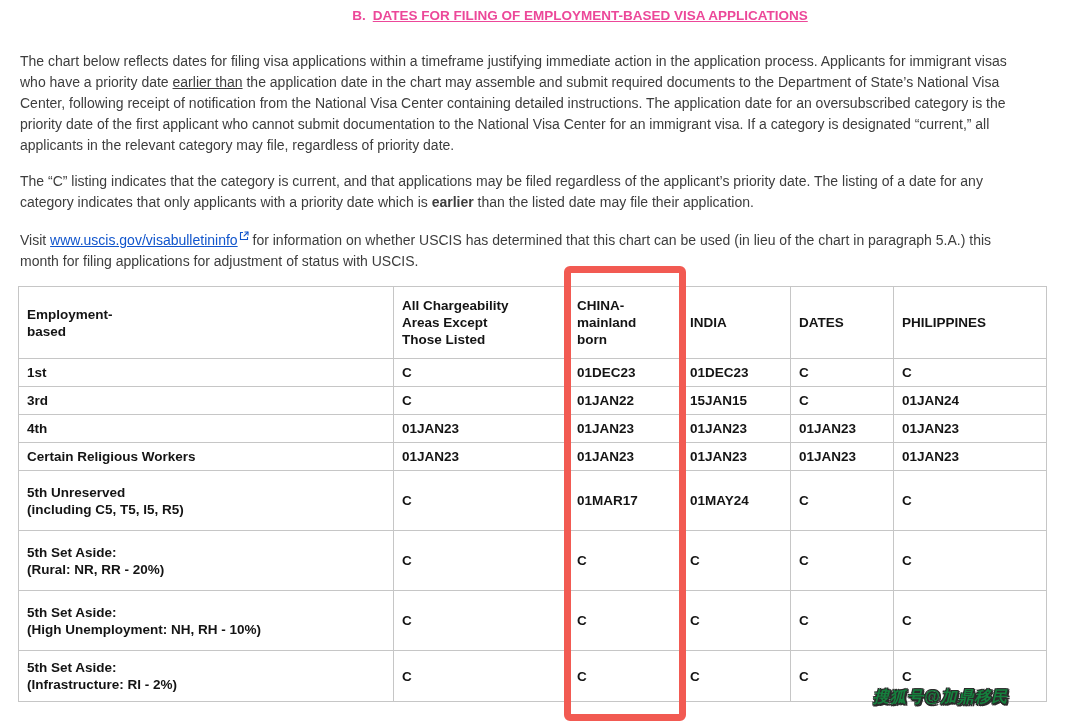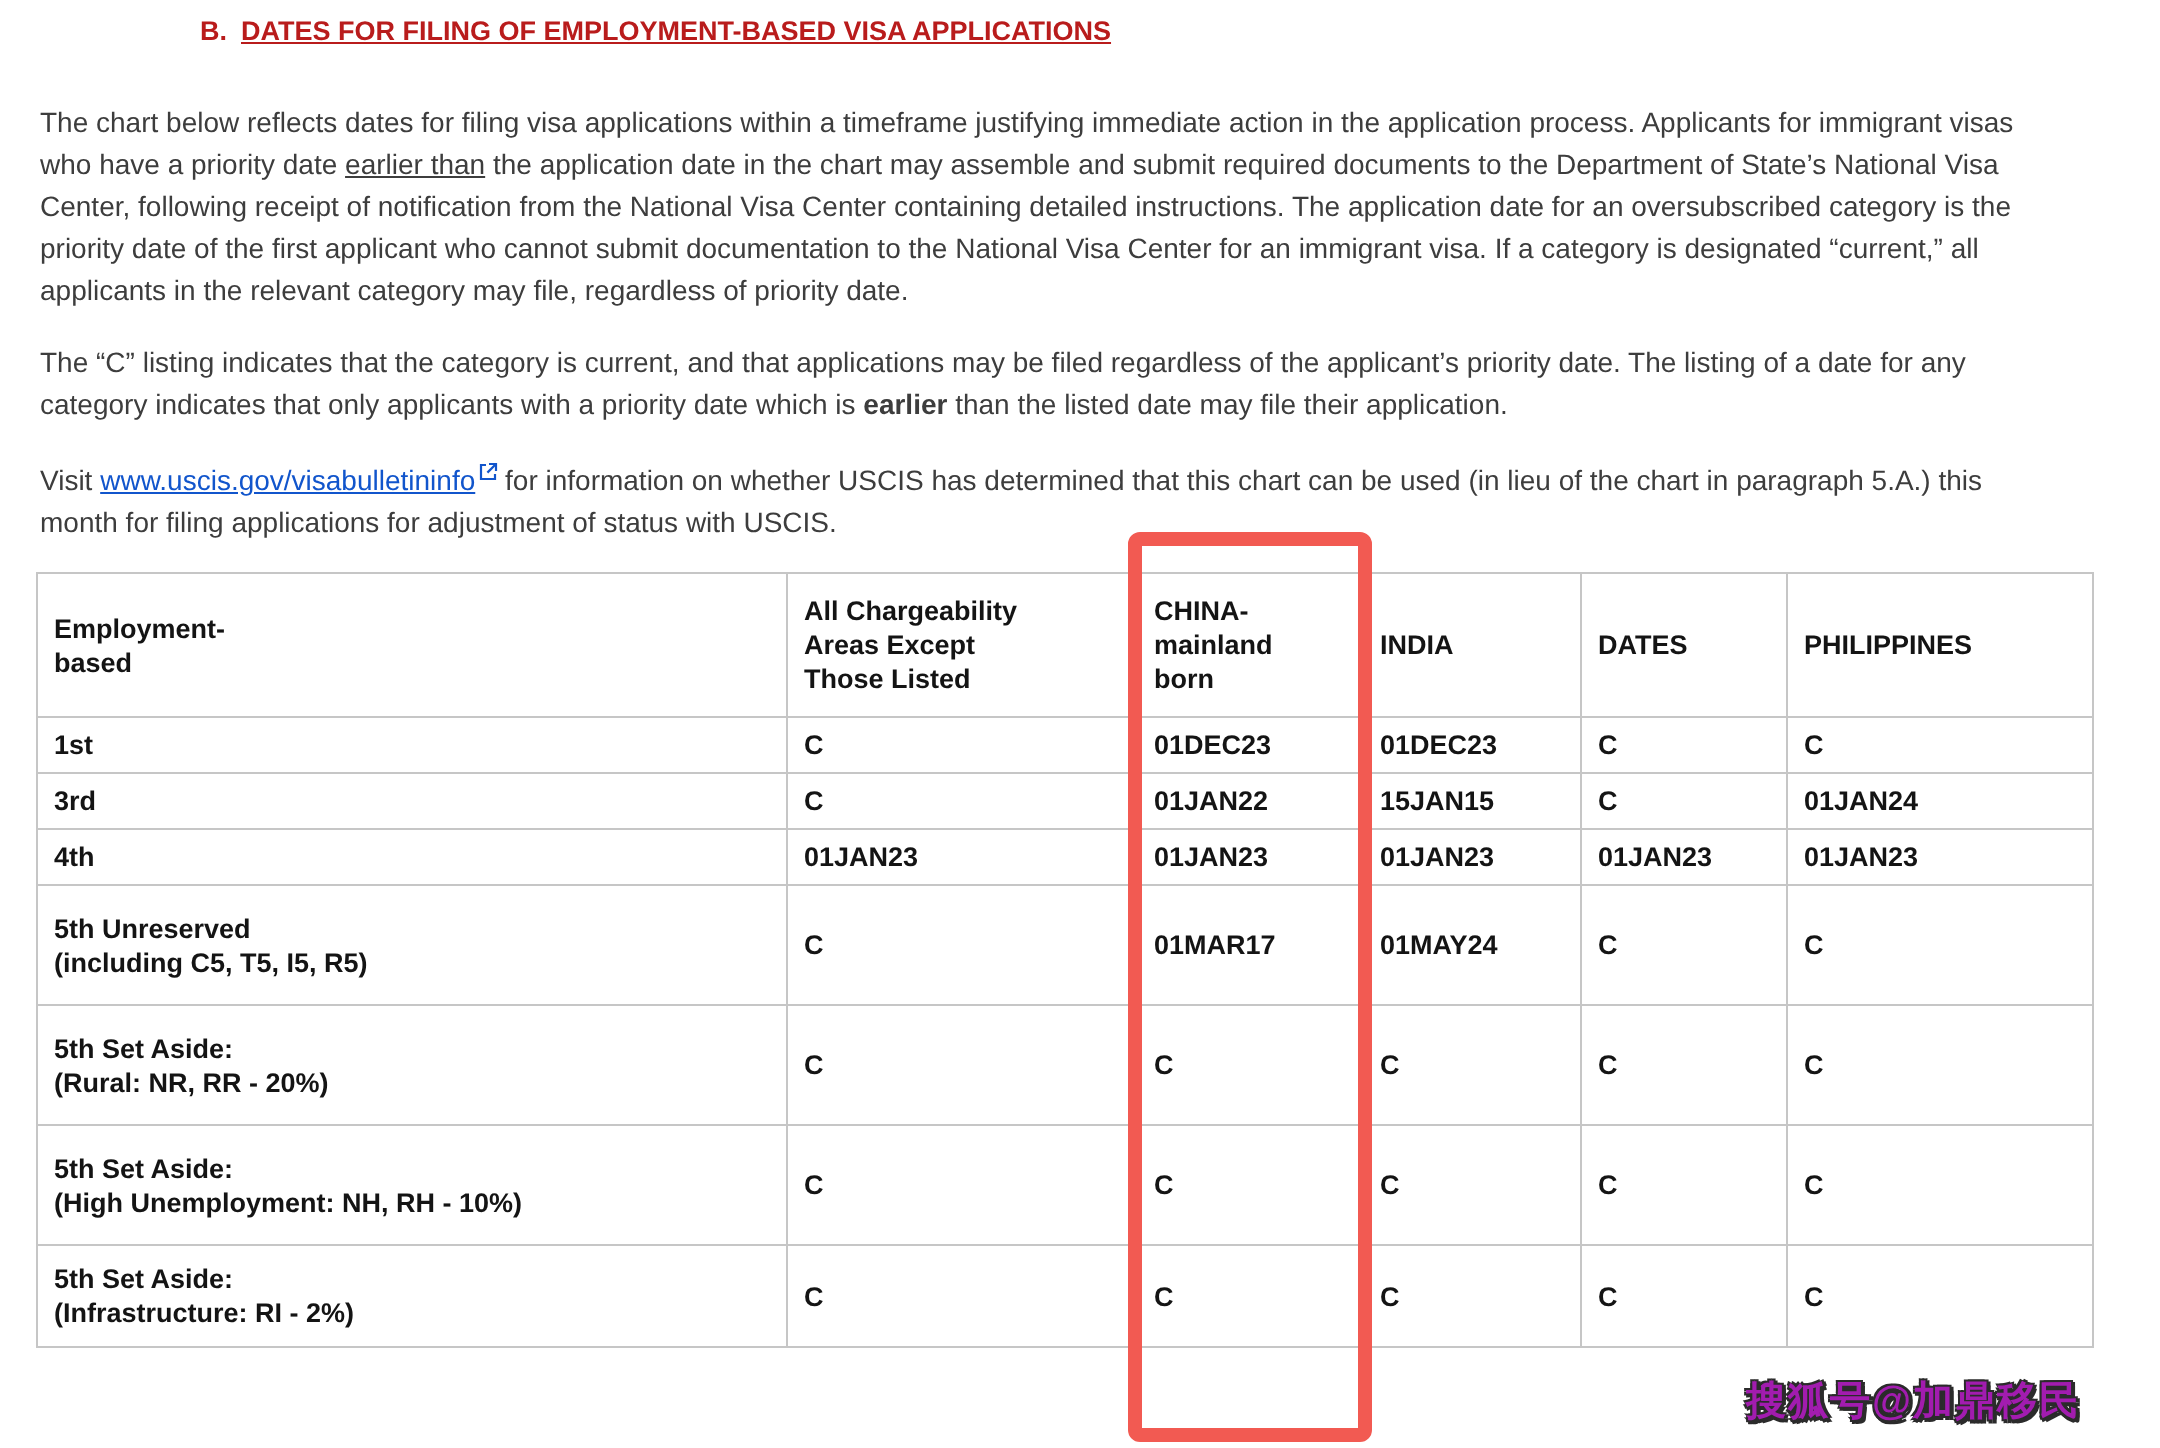--- a/index.html
+++ b/index.html
@@ -7,21 +7,21 @@
     --link-blue:#1155cc;
     --body-text:#3d3d3d;
     --table-border:#c6c6c6;
   }
   *{box-sizing:border-box;}
   html,body{margin:0;padding:0;background:#ffffff;}
   body{font-family:"Liberation Sans",sans-serif;color:var(--body-text);}
   .page{position:relative;width:1080px;height:724px;overflow:hidden;background:#fff;}
   .content{padding:8px 20px 0 20px;}
 
-  .doc-title{margin:0 0 0 80px;font-size:13.5px;font-weight:700;color:#b91c1c;white-space:nowrap;}
+  .doc-title{margin:0 0 0 80px;font-size:13.5px;font-weight:700;color:#ec4899;white-space:nowrap;text-align:center;}
   .doc-title .title-underlined{text-decoration:underline;margin-left:7px;}
 
   .para{width:990px;font-size:14px;line-height:21px;margin:0;color:var(--body-text);}
   .para.p1{margin-top:28px;}
   .para.p2{margin-top:15px;}
   .para.p3{margin-top:17px;}
   .u{text-decoration:underline;}
   .b{font-weight:700;}
   a.doc-link{color:var(--link-blue);text-decoration:underline;cursor:pointer;}
   .ext-icon{display:inline-block;vertical-align:4px;margin-left:1px;color:var(--link-blue);line-height:0;}
@@ -44,22 +44,23 @@
   tr.tall{height:60px;}
   tr.last{height:51px;}
 
   .china-highlight{
     position:absolute;left:564px;top:266px;width:122px;height:455px;
     border:7px solid var(--highlight-red);border-radius:6px;
     pointer-events:none;background:transparent;
   }
   .watermark{
     position:absolute;left:873px;top:687px;
-    font-size:20px;font-weight:700;letter-spacing:1px;color:#a21caf;white-space:nowrap;
+    font-size:16px;font-weight:700;letter-spacing:1px;color:#15803d;white-space:nowrap;
     text-shadow:2px 2px 0 #2b2b2b,-1px -1px 0 #2b2b2b,1px -1px 0 #2b2b2b,-1px 1px 0 #2b2b2b,2px 0 0 #2b2b2b,0 2px 0 #2b2b2b;
+    font-style:italic;
   }
 </style>
 </head>
 <body>
 
 <div class="page">
   <div class="content">
 
     <h1 class="doc-title"><span>B.</span><span class="title-underlined">DATES FOR FILING OF EMPLOYMENT-BASED VISA APPLICATIONS</span></h1>
 
@@ -115,20 +116,28 @@
           <td>01JAN24</td>
         </tr>
         <tr class="short">
           <td class="cat">4th</td>
           <td>01JAN23</td>
           <td>01JAN23</td>
           <td>01JAN23</td>
           <td>01JAN23</td>
           <td>01JAN23</td>
         </tr>
+        <tr class="short">
+          <td class="cat">Certain Religious Workers</td>
+          <td>01JAN23</td>
+          <td>01JAN23</td>
+          <td>01JAN23</td>
+          <td>01JAN23</td>
+          <td>01JAN23</td>
+        </tr>
         <tr class="tall">
           <td class="cat">5th Unreserved
 (including C5, T5, I5, R5)</td>
           <td>C</td>
           <td>01MAR17</td>
           <td>01MAY24</td>
           <td>C</td>
           <td>C</td>
         </tr>
         <tr class="tall">

